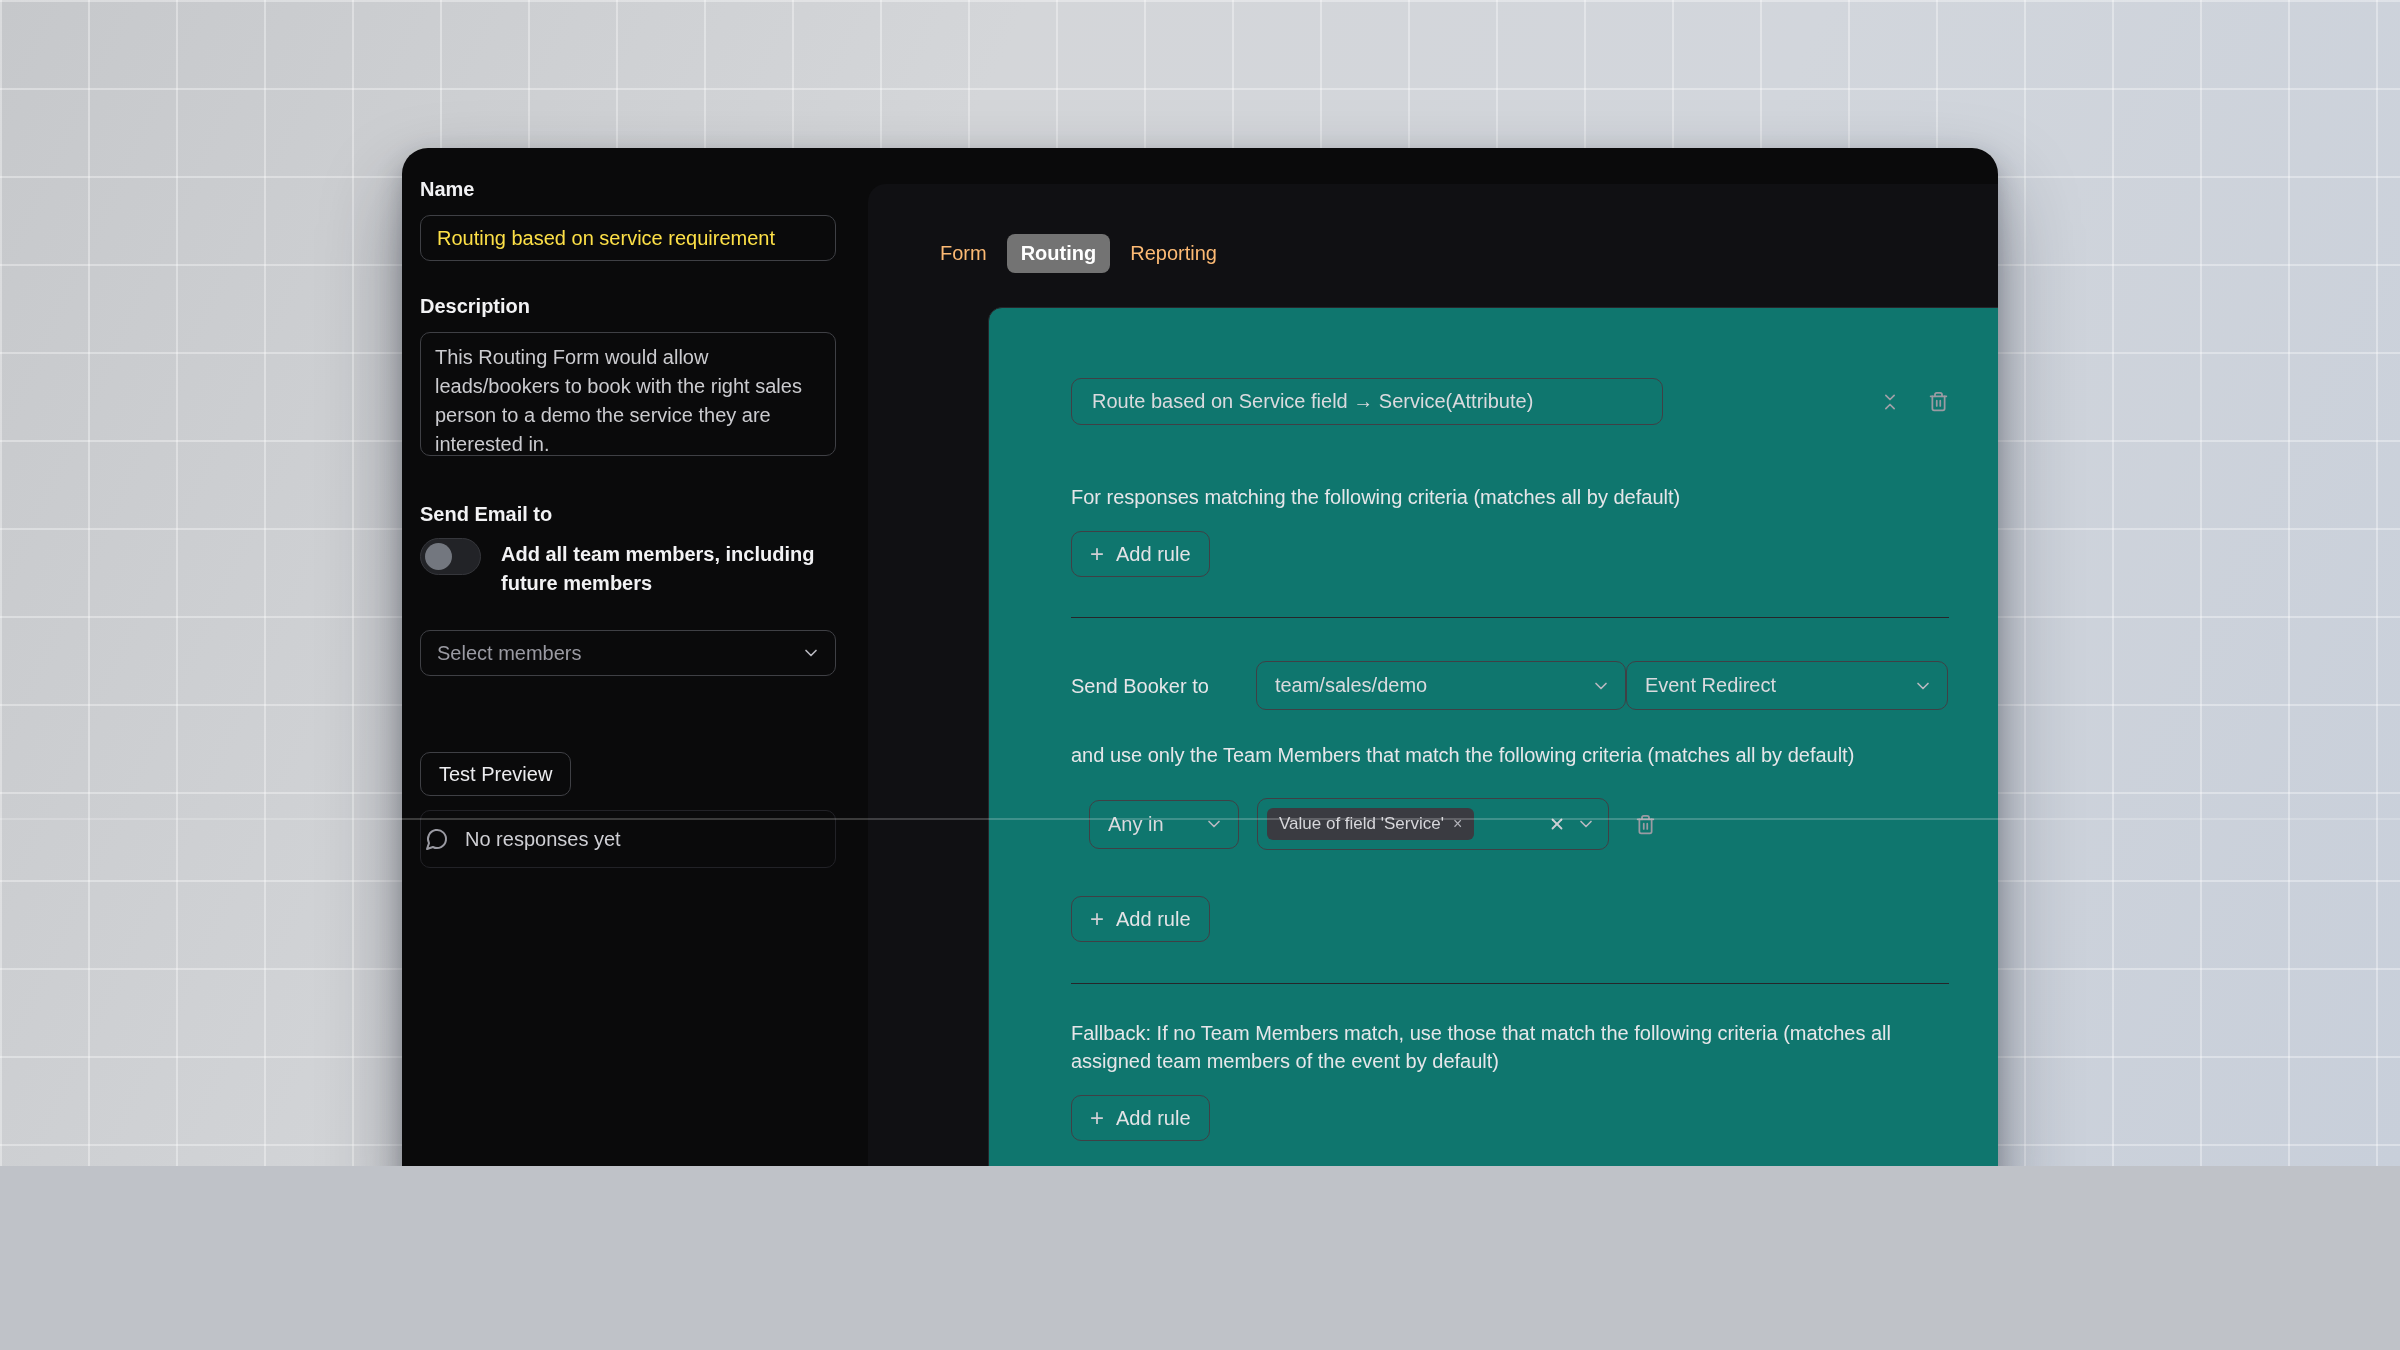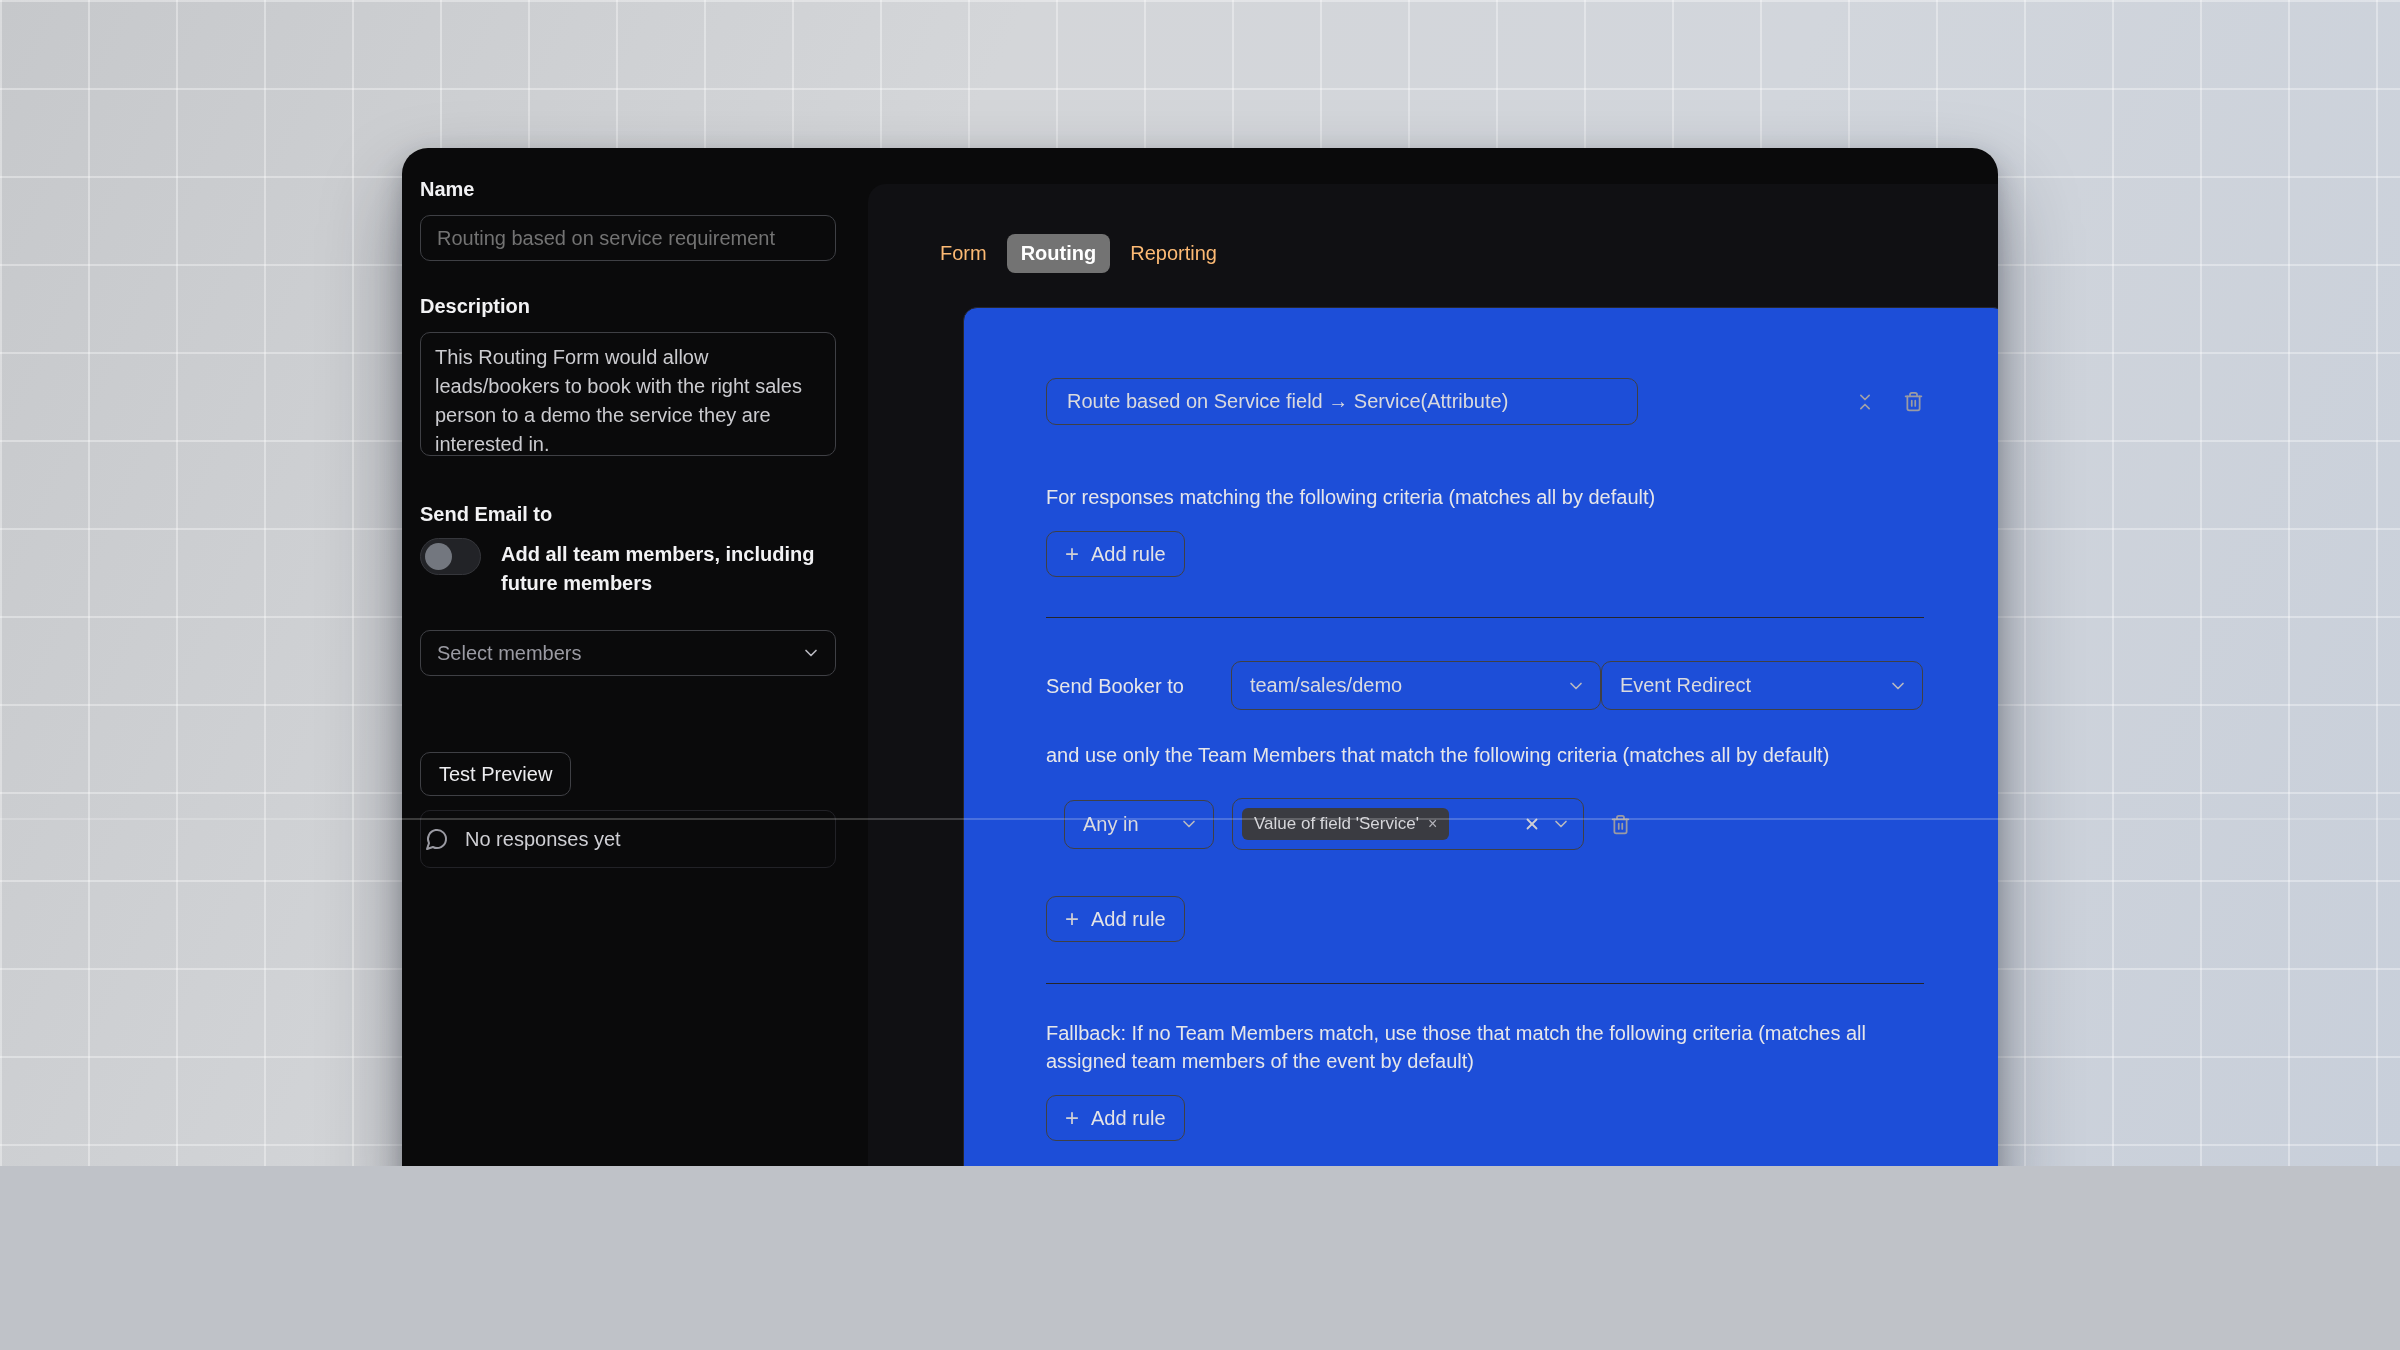--- a/index.html
+++ b/index.html
@@ -23,21 +23,21 @@
     background:#0a0a0b; border-radius:26px; overflow:hidden; display:flex;
     box-shadow:0 40px 80px rgba(25,30,42,.38), 0 10px 26px rgba(25,30,42,.28);
     color:#e8e8ea; font-size:20px;
   }
 
   
   .sidebar{ width:466px; flex-shrink:0; padding:30px 32px 0 18px; }
   .field-label{ font-weight:bold; color:#f2f2f4; font-size:20px; margin-bottom:14px; }
   .text-input{
     width:100%; height:46px; background:transparent; border:1px solid #3f4045;
-    border-radius:10px; padding:0 16px; color:#737373; font-size:20px;
+    border-radius:10px; padding:0 16px; color:#fde047; font-size:20px;
     font-family:inherit; outline:none; margin-bottom:34px;
   }
   .textarea{
     width:100%; height:124px; background:transparent; border:1px solid #3f4045;
     border-radius:10px; padding:10px 14px; color:#cbcbcf; font-size:20px;
     line-height:29px; font-family:inherit; resize:none; outline:none; margin-bottom:42px;
   }
   .toggle-row{ display:flex; gap:20px; align-items:flex-start; margin-top:12px; margin-bottom:32px; }
   .toggle{
     position:relative; width:61px; height:37px; flex-shrink:0; border-radius:999px;
@@ -67,22 +67,22 @@
   .main{ flex:1; min-width:0; }
   .main-surface{
     margin-top:36px; height:calc(100% - 36px); background:#101013;
     border-top-left-radius:18px; padding:50px 0 0 58px;
   }
   .tabs{ display:flex; align-items:center; gap:6px; }
   .tab{ padding:8px 14px; color:#fdba74; border-radius:8px; cursor:pointer; font-weight:500; }
   .tab.active{ background:#737373; color:#ffffff; font-weight:bold; }
 
   .card{
-    margin-top:34px; margin-left:37px; width:1044px; height:890px;
-    background:#1d4ed8; border:1px solid #26262b; border-radius:14px;
+    margin-top:34px; margin-left:62px; width:1044px; height:890px;
+    background:#0f766e; border:1px solid #26262b; border-radius:14px;
     padding:70px 82px 0 82px;
   }
   .route-head{ display:flex; align-items:center; justify-content:space-between; }
   .route-select{
     width:592px; height:47px; border:1px solid #3f4045; border-radius:10px;
     display:flex; align-items:center; padding:0 20px; color:#dadade; cursor:pointer;
   }
   .head-icons{ display:flex; align-items:center; gap:28px; color:#a1a1a8; }
   .icon-btn{ cursor:pointer; display:inline-flex; }
 

